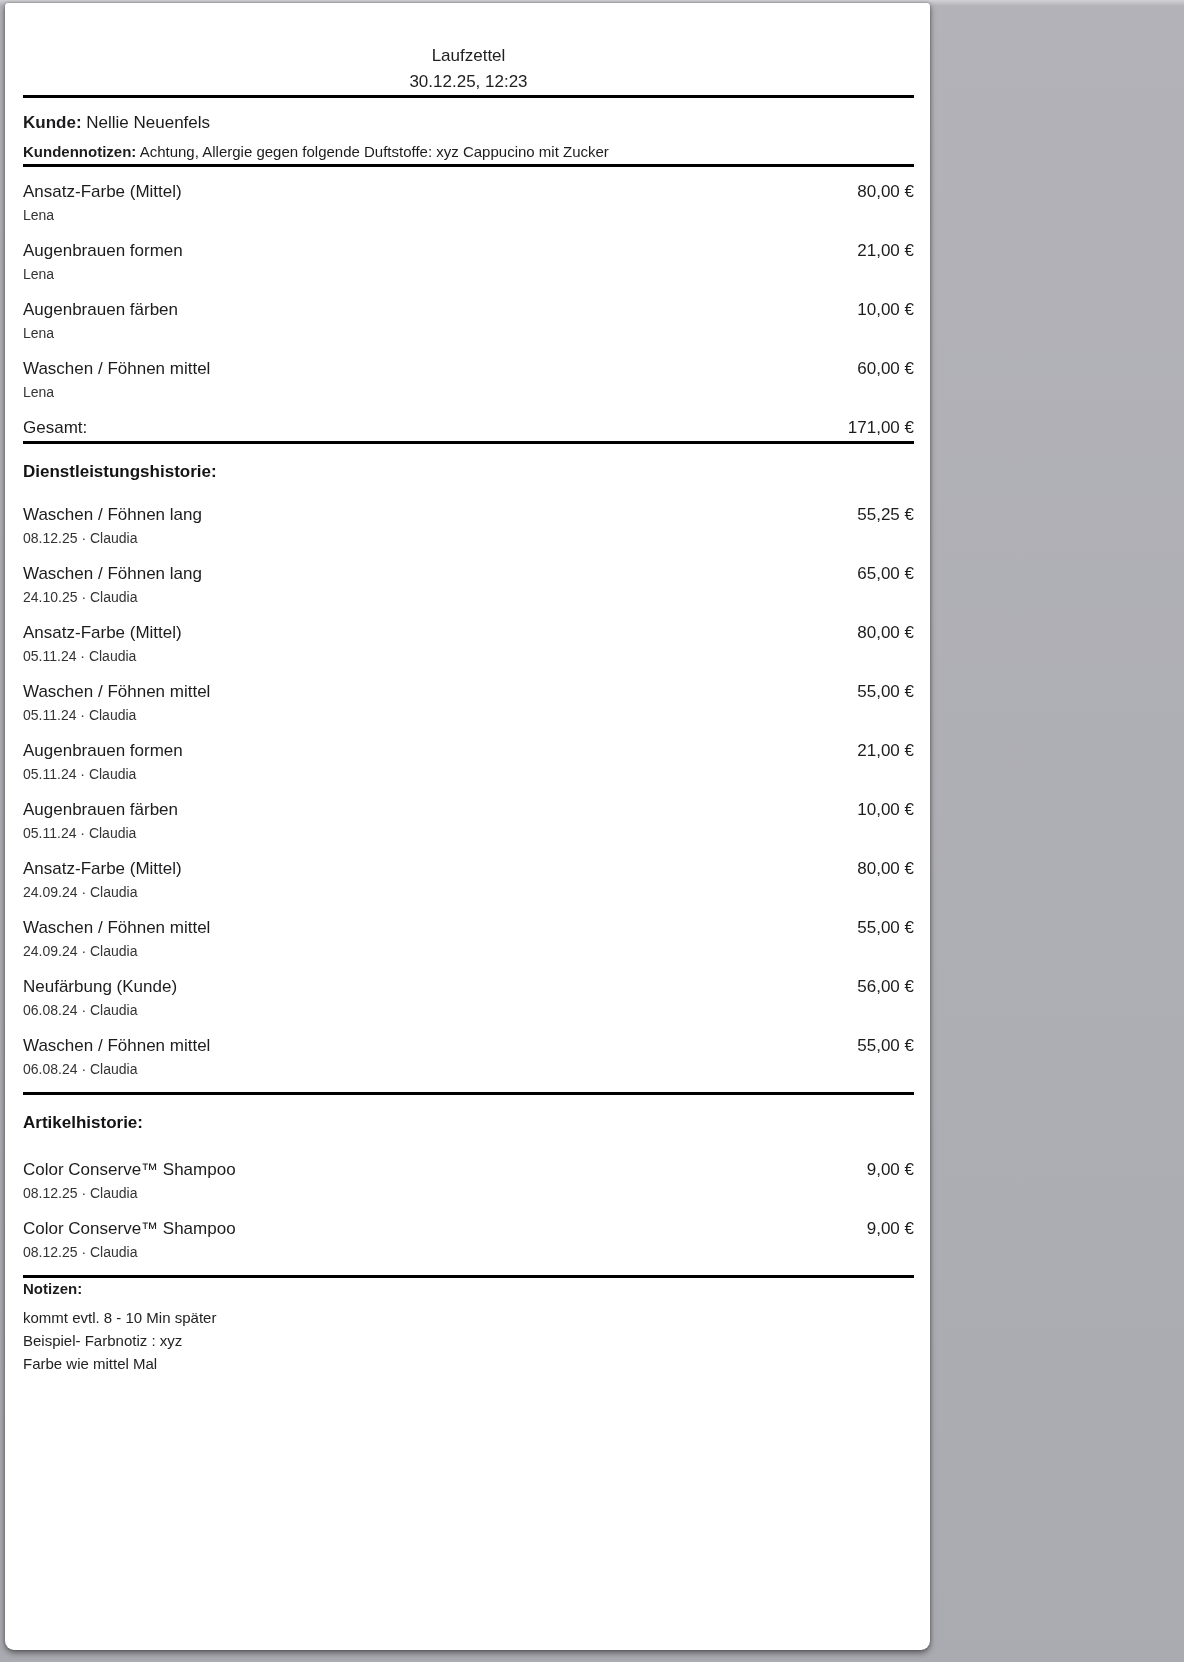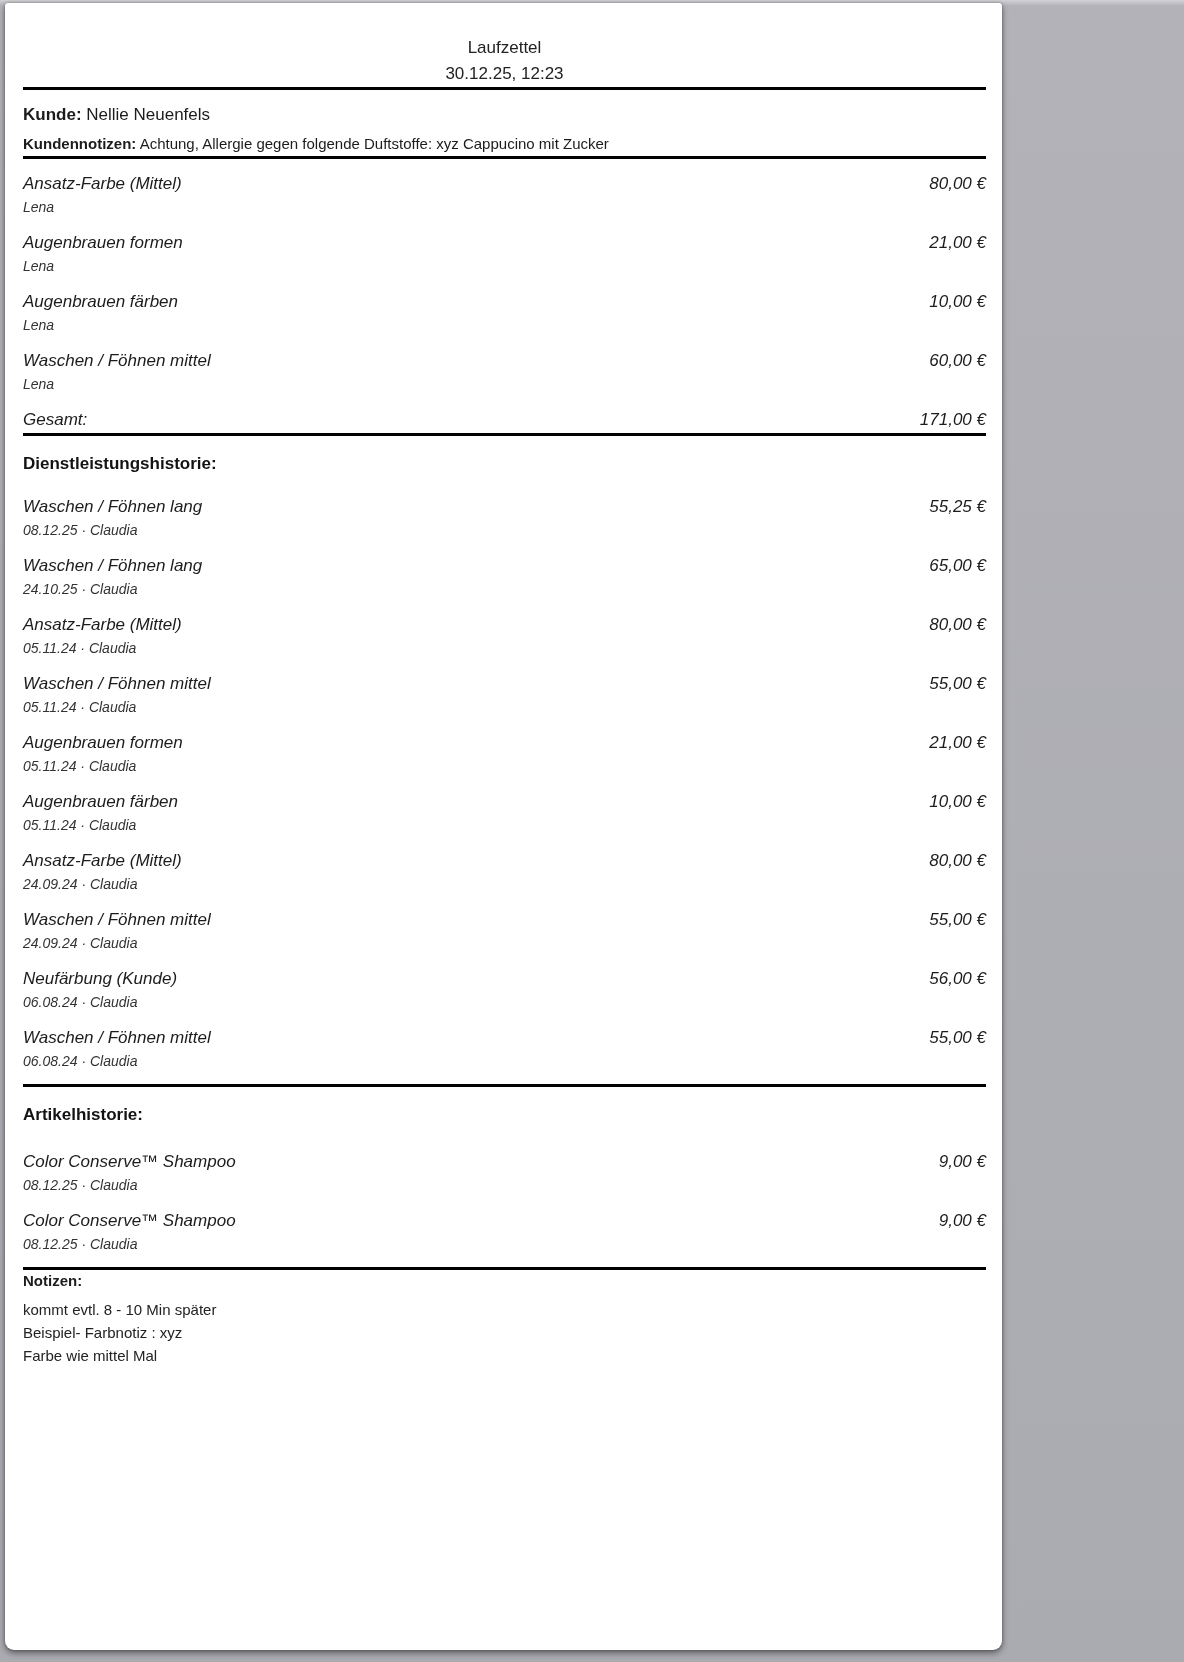--- a/index.html
+++ b/index.html
@@ -14,27 +14,27 @@
   .stage {
     position: relative;
     width: 1184px;
     height: 1662px;
     background: linear-gradient(#d2d2d6 0px, #b2b2b8 6px, #aaaab1 100%);
   }
   .page {
     position: absolute;
     top: 3px;
     left: 5px;
-    width: 997px;
+    width: 925px;
     height: 1647px;
     background: #ffffff;
     border-radius: 3px 3px 9px 9px;
     box-shadow: 0 3px 6px rgba(0,0,0,0.45), 0 0 3px rgba(0,0,0,0.30);
     box-sizing: border-box;
-    padding: 4px 16px 0 18px;
+    padding: 12px 16px 0 18px;
     color: #1c1c1e;
     overflow: hidden;
   }
   .doc-header { margin-top: 28px; text-align: center; }
   .doc-title, .doc-datetime {
     font-size: 17px;
     line-height: 26px;
     color: #222224;
     font-weight: 400;
   }
@@ -63,21 +63,21 @@
   .b { font-weight: 700; }
 
   .section-heading {
     margin-top: 16px;
     font-size: 17px;
     line-height: 24px;
     font-weight: 700;
     color: #131315;
   }
 
-  .rows { margin-top: 12px; font-style: italic; }
+  .rows { margin-top: 12px; }
   .rows.history { margin-top: 18px; }
   .rows.articles { margin-top: 22px; }
 
   .row { margin-bottom: 13px; }
   .row-main {
     display: flex;
     justify-content: space-between;
     align-items: baseline;
   }
   .row-name {

